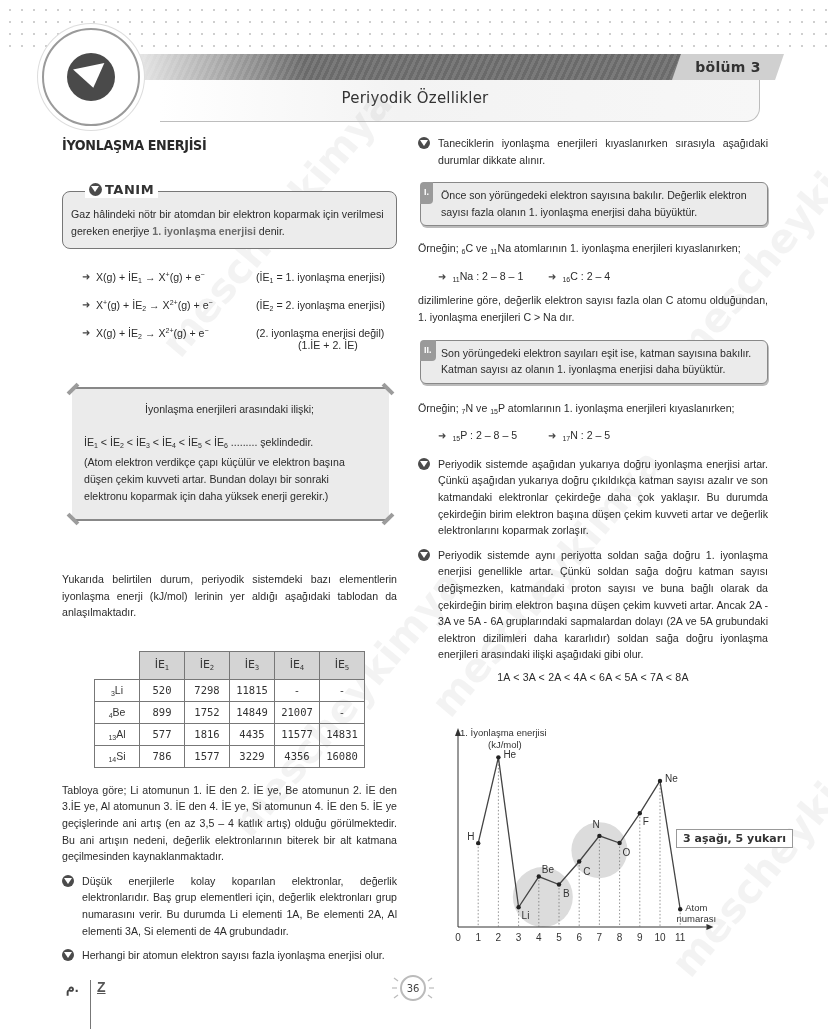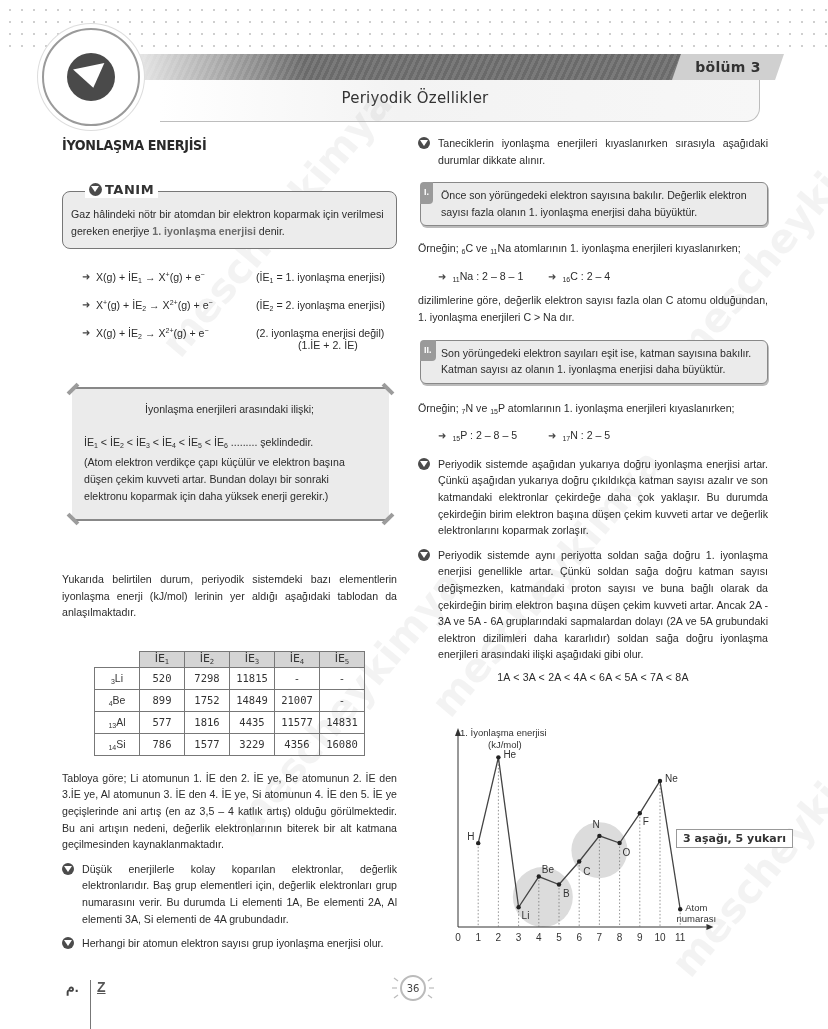--- a/index.html
+++ b/index.html
@@ -67,21 +67,21 @@
   .rel-box .c1 { left: -6px; top: -2px; transform: rotate(-45deg); }
   .rel-box .c2 { right: -6px; top: -2px; transform: rotate(45deg); }
   .rel-box .c3 { left: -6px; bottom: -2px; transform: rotate(45deg); }
   .rel-box .c4 { right: -6px; bottom: -2px; transform: rotate(-45deg); }
   .rel-title { text-align: center; margin-bottom: 16px; }
 
   .para { line-height: 16.6px; font-size: 10.6px; text-align: justify; }
   .para-intro { margin-top: 50px; }
 
   table.ie { margin: 30px 0 0 32px; border-collapse: collapse; font-family: "DejaVu Sans Mono", monospace; font-size: 10.5px; }
-  table.ie th { background: #d4d4d4; border: 1px solid #777; width: 45px; height: 16px; font-weight: normal; color: #333; font-family: "DejaVu Sans", sans-serif; font-size: 11px; }
+  table.ie th { background: #d4d4d4; border: 1px solid #777; width: 45px; height: 28px; font-weight: normal; color: #333; font-family: "DejaVu Sans", sans-serif; font-size: 11px; }
   table.ie th.empty { background: transparent; border: none; border-bottom: 1px solid #777; }
   table.ie td { border: 1px solid #777; text-align: center; height: 22px; color: #333; }
   table.ie td.el { width: 24px; font-family: "Liberation Sans", sans-serif; font-size: 10.5px; border-left: 1px solid #777; }
 
   .para-after { margin-top: 14px; }
 
   .bullet { display: flex; margin-top: 8px; line-height: 16.6px; }
   .bullet .tri-icon { flex: 0 0 12px; width: 12px; height: 12px; margin: 2px 8px 0 0; }
   .bullet .btxt { flex: 1; text-align: justify; }
 
@@ -220,21 +220,21 @@
   </table>
 
   <div class="para para-after">Tabloya göre;  Li atomunun 1. İE den 2. İE ye, Be atomunun 2. İE den 3.İE ye, Al atomunun 3. İE den 4. İE ye, Si atomunun 4. İE den 5. İE ye geçişlerinde ani artış (en az 3,5 – 4 katlık artış) olduğu görülmektedir. Bu ani artışın nedeni, değerlik elektronlarının biterek bir alt katmana geçilmesinden kaynaklanmaktadır.</div>
 
   <div class="bullet">
     <span class="tri-icon"></span>
     <span class="btxt">Düşük enerjilerle kolay koparılan elektronlar, değerlik elektronlarıdır. Baş grup elementleri için, değerlik elektronları grup numarasını verir. Bu durumda Li elementi 1A, Be elementi 2A, Al elementi 3A, Si elementi de 4A grubundadır.</span>
   </div>
   <div class="bullet">
     <span class="tri-icon"></span>
-    <span class="btxt">Herhangi bir atomun elektron sayısı grup iyonlaşma enerjisi olur.</span>
+    <span class="btxt">Herhangi bir atomun elektron sayısı fazla iyonlaşma enerjisi olur.</span>
   </div>
 </div>
 
 <div class="col-right">
   <div class="bullet" style="margin-top:0">
     <span class="tri-icon"></span>
     <span class="btxt">Taneciklerin iyonlaşma enerjileri kıyaslanırken sırasıyla aşağıdaki durumlar dikkate alınır.</span>
   </div>
 
   <div class="rbox" style="margin-top:14px">

